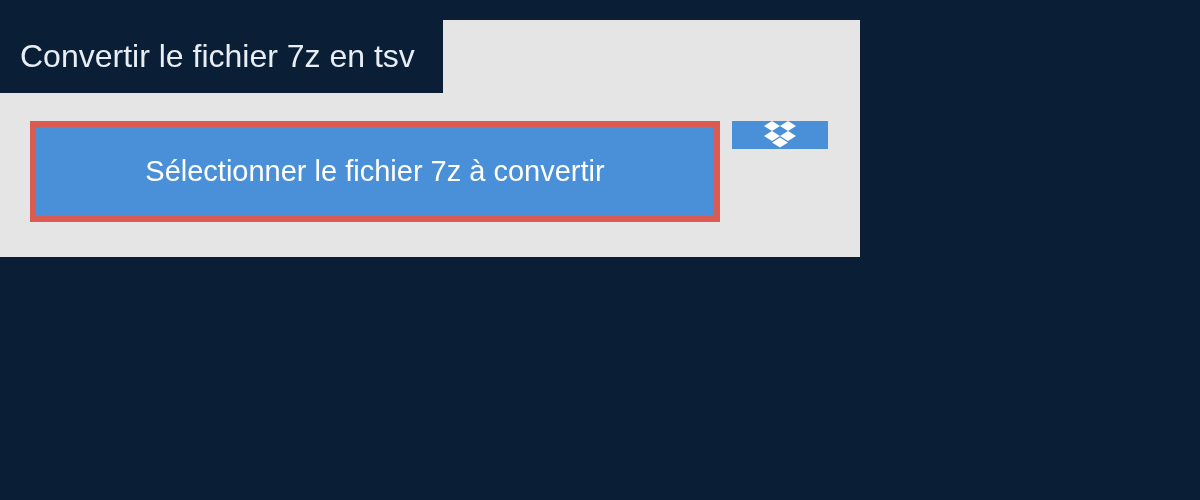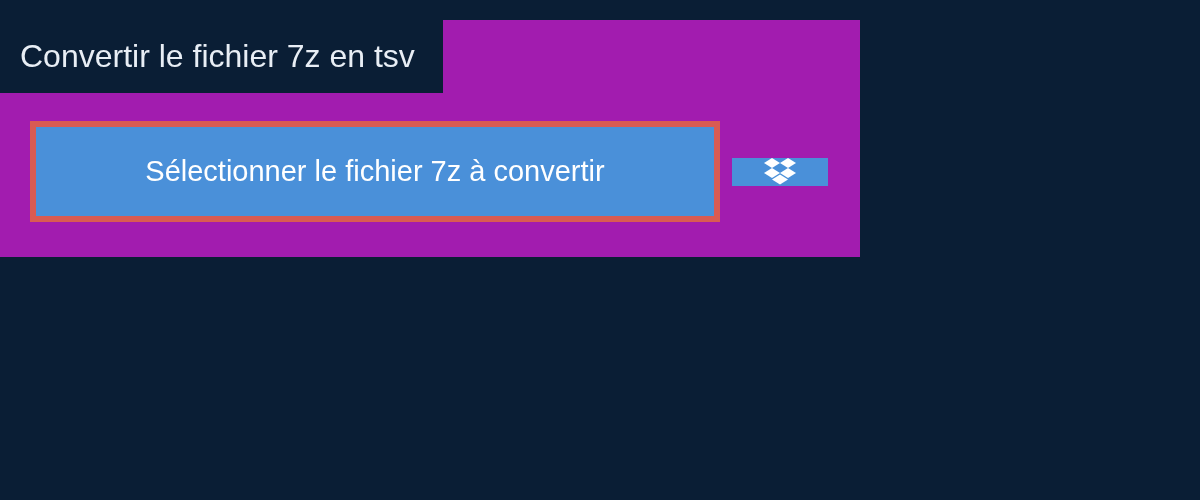--- a/index.html
+++ b/index.html
@@ -8,38 +8,38 @@
       box-sizing: border-box;
     }
     body {
       width: 1200px;
       height: 500px;
       background-color: #0a1e35;
       font-family: -apple-system, BlinkMacSystemFont, "Segoe UI", Helvetica, Arial, sans-serif;
       overflow: hidden;
     }
     .panel {
-      background-color: #a21caf;
+      background-color: #e5e5e5;
       margin: 20px 0 0 0;
       width: 860px;
       padding-bottom: 35px;
     }
     .title-tab {
       background-color: #0a1e35;
       display: inline-block;
       padding: 18px 28px 18px 20px;
       color: #e8eef5;
       font-size: 32px;
       font-weight: 400;
     }
     .button-row {
       display: flex;
       gap: 12px;
       padding: 28px 30px 0 30px;
-      align-items: center;
+      align-items: flex-start;
     }
     .select-button {
       background-color: #4a90d9;
       border: 6px solid #d95b52;
       color: #ffffff;
       font-size: 29px;
       font-weight: 400;
       padding: 28px 50px;
       cursor: pointer;
       flex: 0 0 auto;

